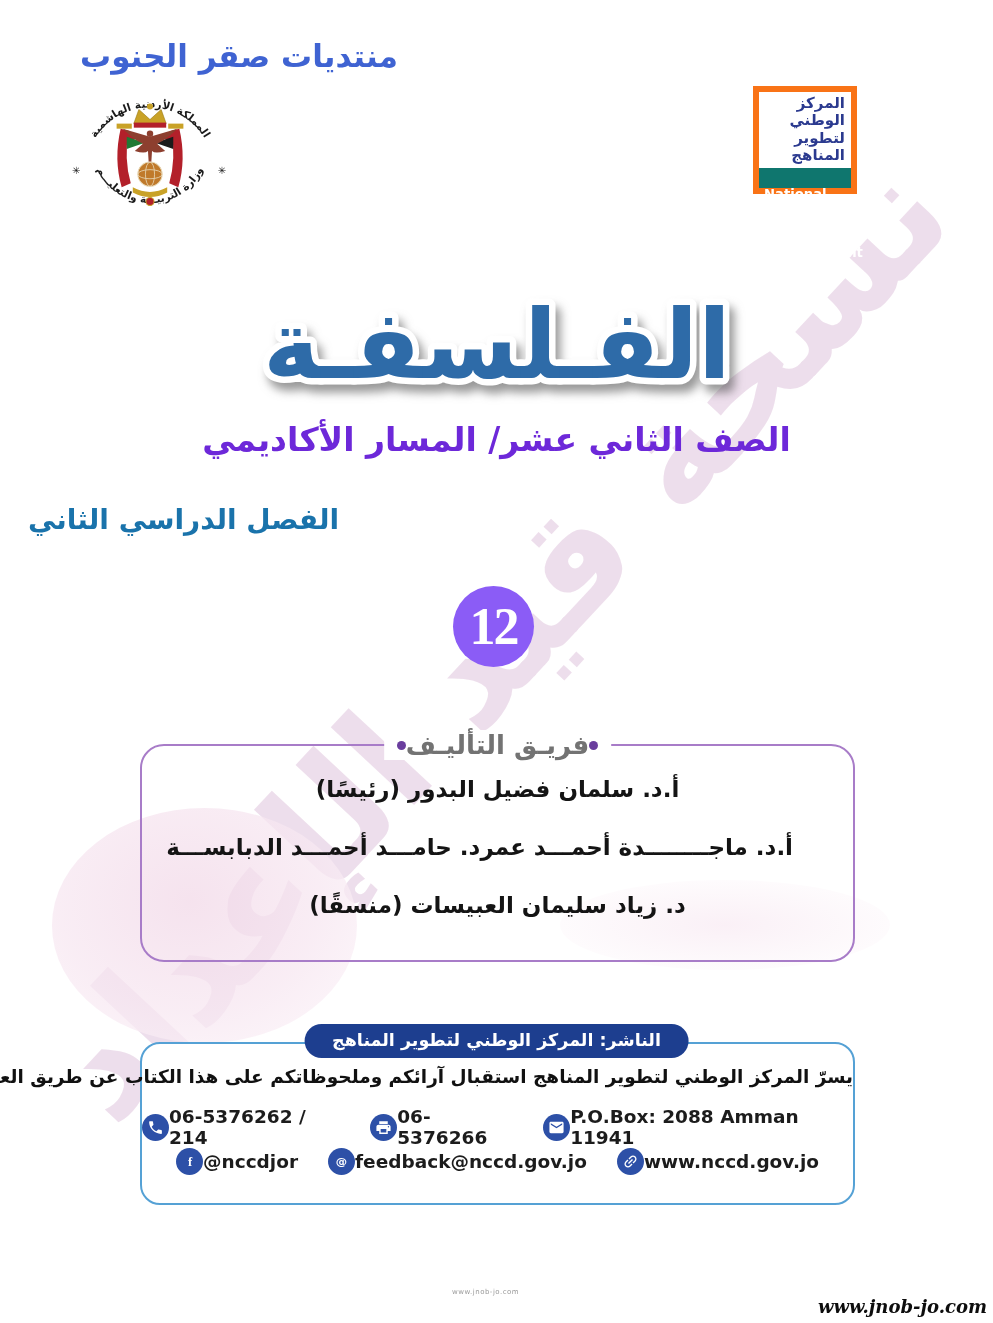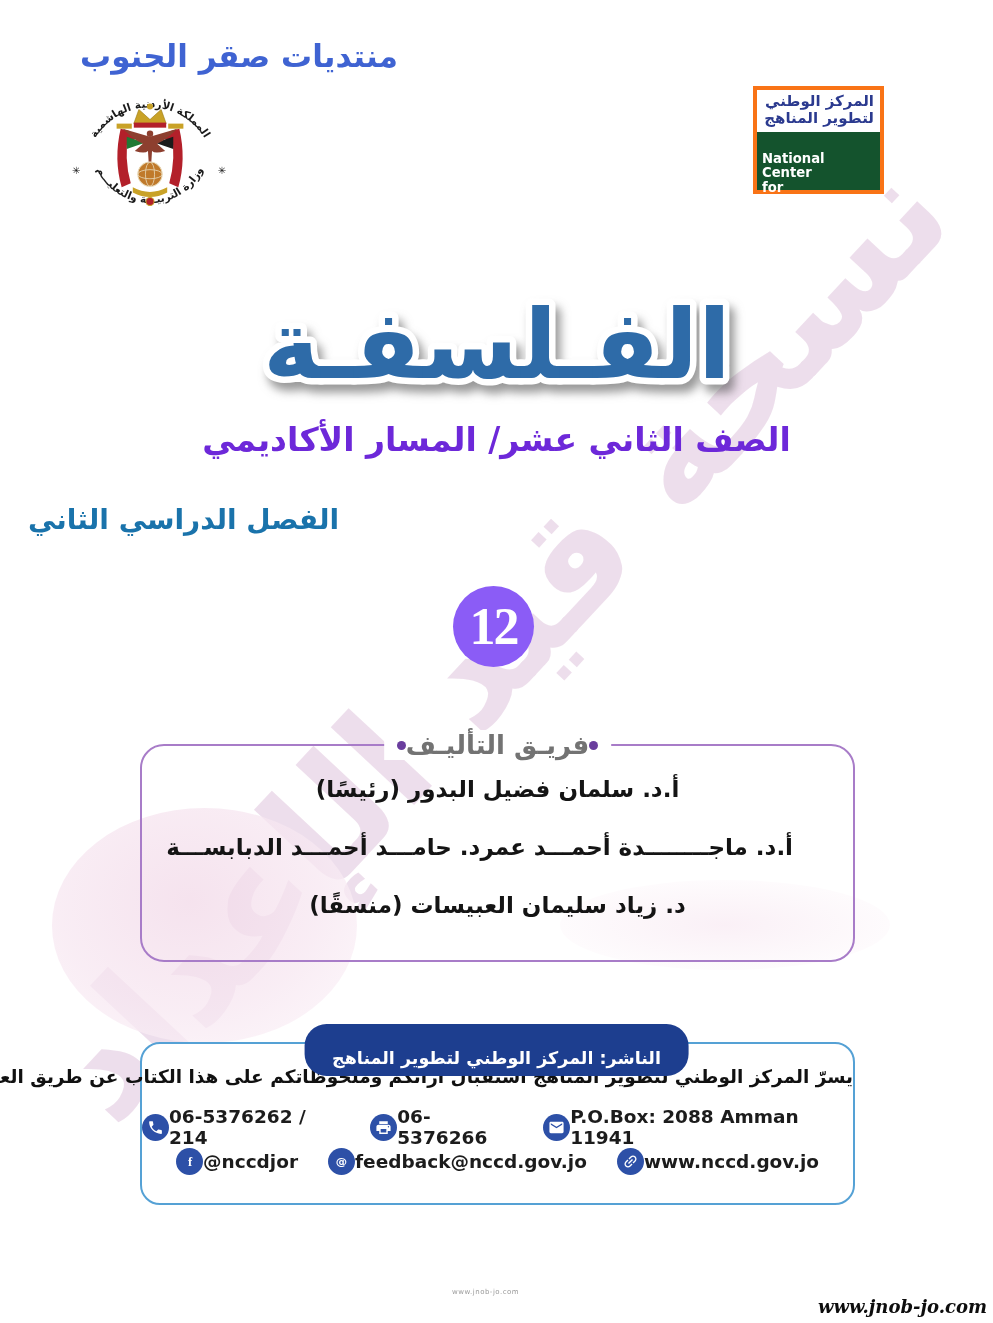--- a/index.html
+++ b/index.html
@@ -16,22 +16,22 @@
     opacity:.75;z-index:1;}
   .wm-blob2{position:absolute;left:560px;top:880px;width:330px;height:90px;border-radius:50%;
     background:radial-gradient(ellipse, #f6e4ef 0%, #fdf8fb 70%);opacity:.55;z-index:1;}
 
   
   .wm-forums{position:absolute;left:36px;top:38px;font-size:31px;font-weight:bold;
     color:#3f63d2;z-index:2;margin-left:44px;}
   .emblem{position:absolute;left:64px;top:78px;z-index:2;}
   .arc-text{font-size:10.5px;font-weight:bold;fill:#1a1a1a;}
 
-  .nccd{position:absolute;left:753px;top:86px;width:131px;height:108px;
-    border:4px solid #f97316;background:#14532d;z-index:2;display:flex;flex-direction:column;}
+  .nccd{position:absolute;left:753px;top:86px;width:104px;height:108px;
+    border:6px solid #f97316;background:#0f766e;z-index:2;display:flex;flex-direction:column;}
   .nccd-ar{background:#ffffff;padding:3px 6px 4px 4px;text-align:right;direction:rtl;
     color:#2b3a8f;font-weight:bold;font-size:15px;line-height:1.15;}
   .nccd-en{flex:1;color:#ffffff;font-weight:bold;font-size:13.2px;line-height:1.1;
     padding:20px 3px 2px 5px;letter-spacing:0;}
 
   
   .title-svg{position:absolute;left:50%;top:258px;transform:translateX(-50%);z-index:2;}
   .title-text{font-family:"DejaVu Sans",sans-serif;font-weight:bold;
     filter:drop-shadow(5px 8px 5px rgba(70,70,70,.55));}
   .grade-line{position:absolute;left:0;right:0;top:420px;text-align:center;direction:rtl;
@@ -54,21 +54,21 @@
   .dot-right{right:255px;}
   .author-row{position:absolute;left:0;right:0;text-align:center;direction:rtl;
     font-size:23px;font-weight:bold;color:#141414;white-space:nowrap;}
   .row-chief{top:30px;}
   .row-pair{top:88px;display:flex;justify-content:space-between;padding:0 60px;}
   .row-coord{top:146px;}
 
   
   .publisher-pill{position:absolute;left:50%;top:1024px;transform:translateX(-50%);
     background:#1d3e8f;color:#ffffff;font-size:17.5px;font-weight:bold;direction:rtl;
-    padding:24px 28px 8px;border-radius:22px;white-space:nowrap;z-index:3;}
+    padding:6px 28px 8px;border-radius:22px;white-space:nowrap;z-index:3;}
   .contact-box{position:absolute;left:140px;top:1042px;width:715px;height:163px;
     border:2.5px solid #55a1d5;border-radius:20px;z-index:2;background:#ffffff;}
   .contact-intro{position:absolute;left:0;right:0;top:22px;text-align:center;direction:rtl;
     font-size:18.5px;font-weight:bold;color:#111111;white-space:nowrap;}
   .contact-row{position:absolute;left:0;right:0;display:flex;justify-content:center;
     align-items:center;gap:30px;}
   .crow1{top:62px;}
   .crow2{top:104px;}
   .citem{display:flex;align-items:center;}
   .cicon{display:inline-flex;width:27px;height:27px;border-radius:50%;background:#2d50a7;

